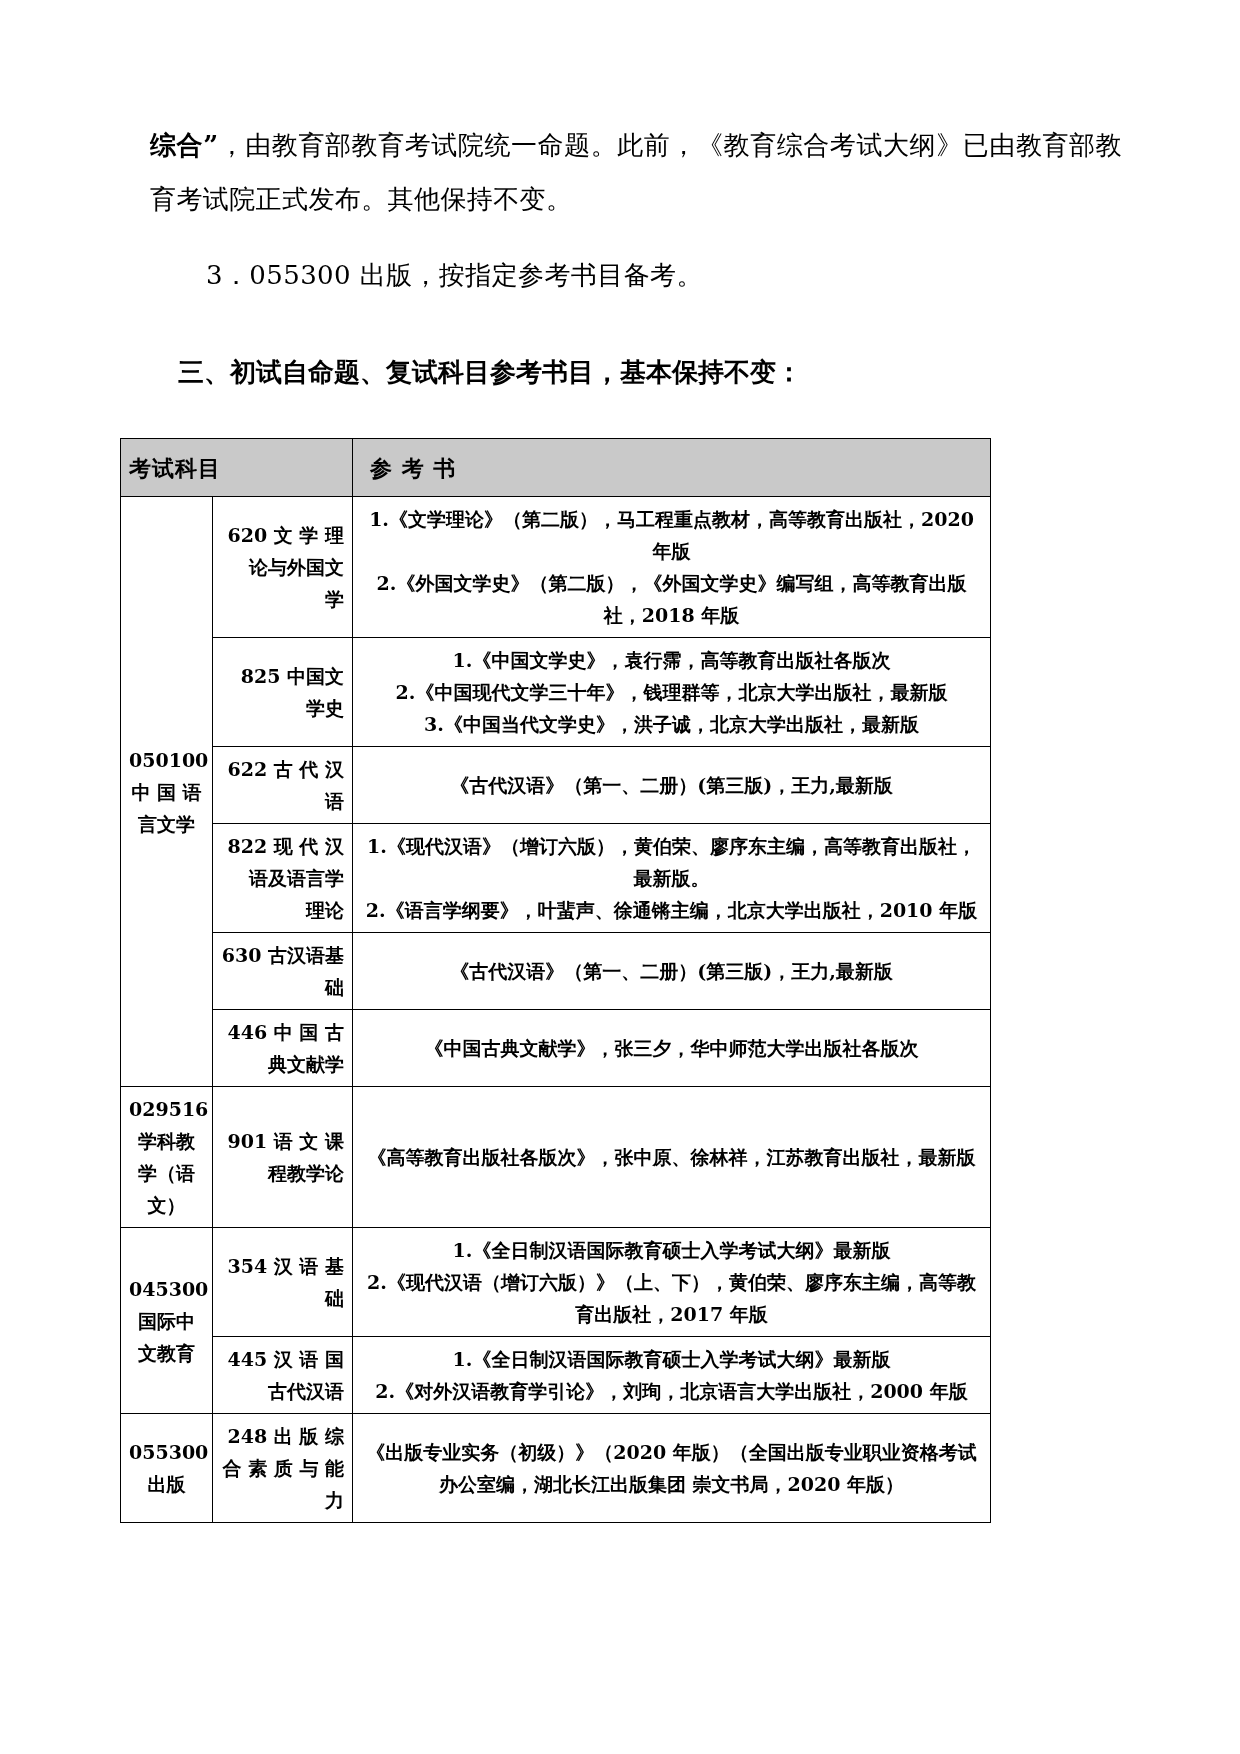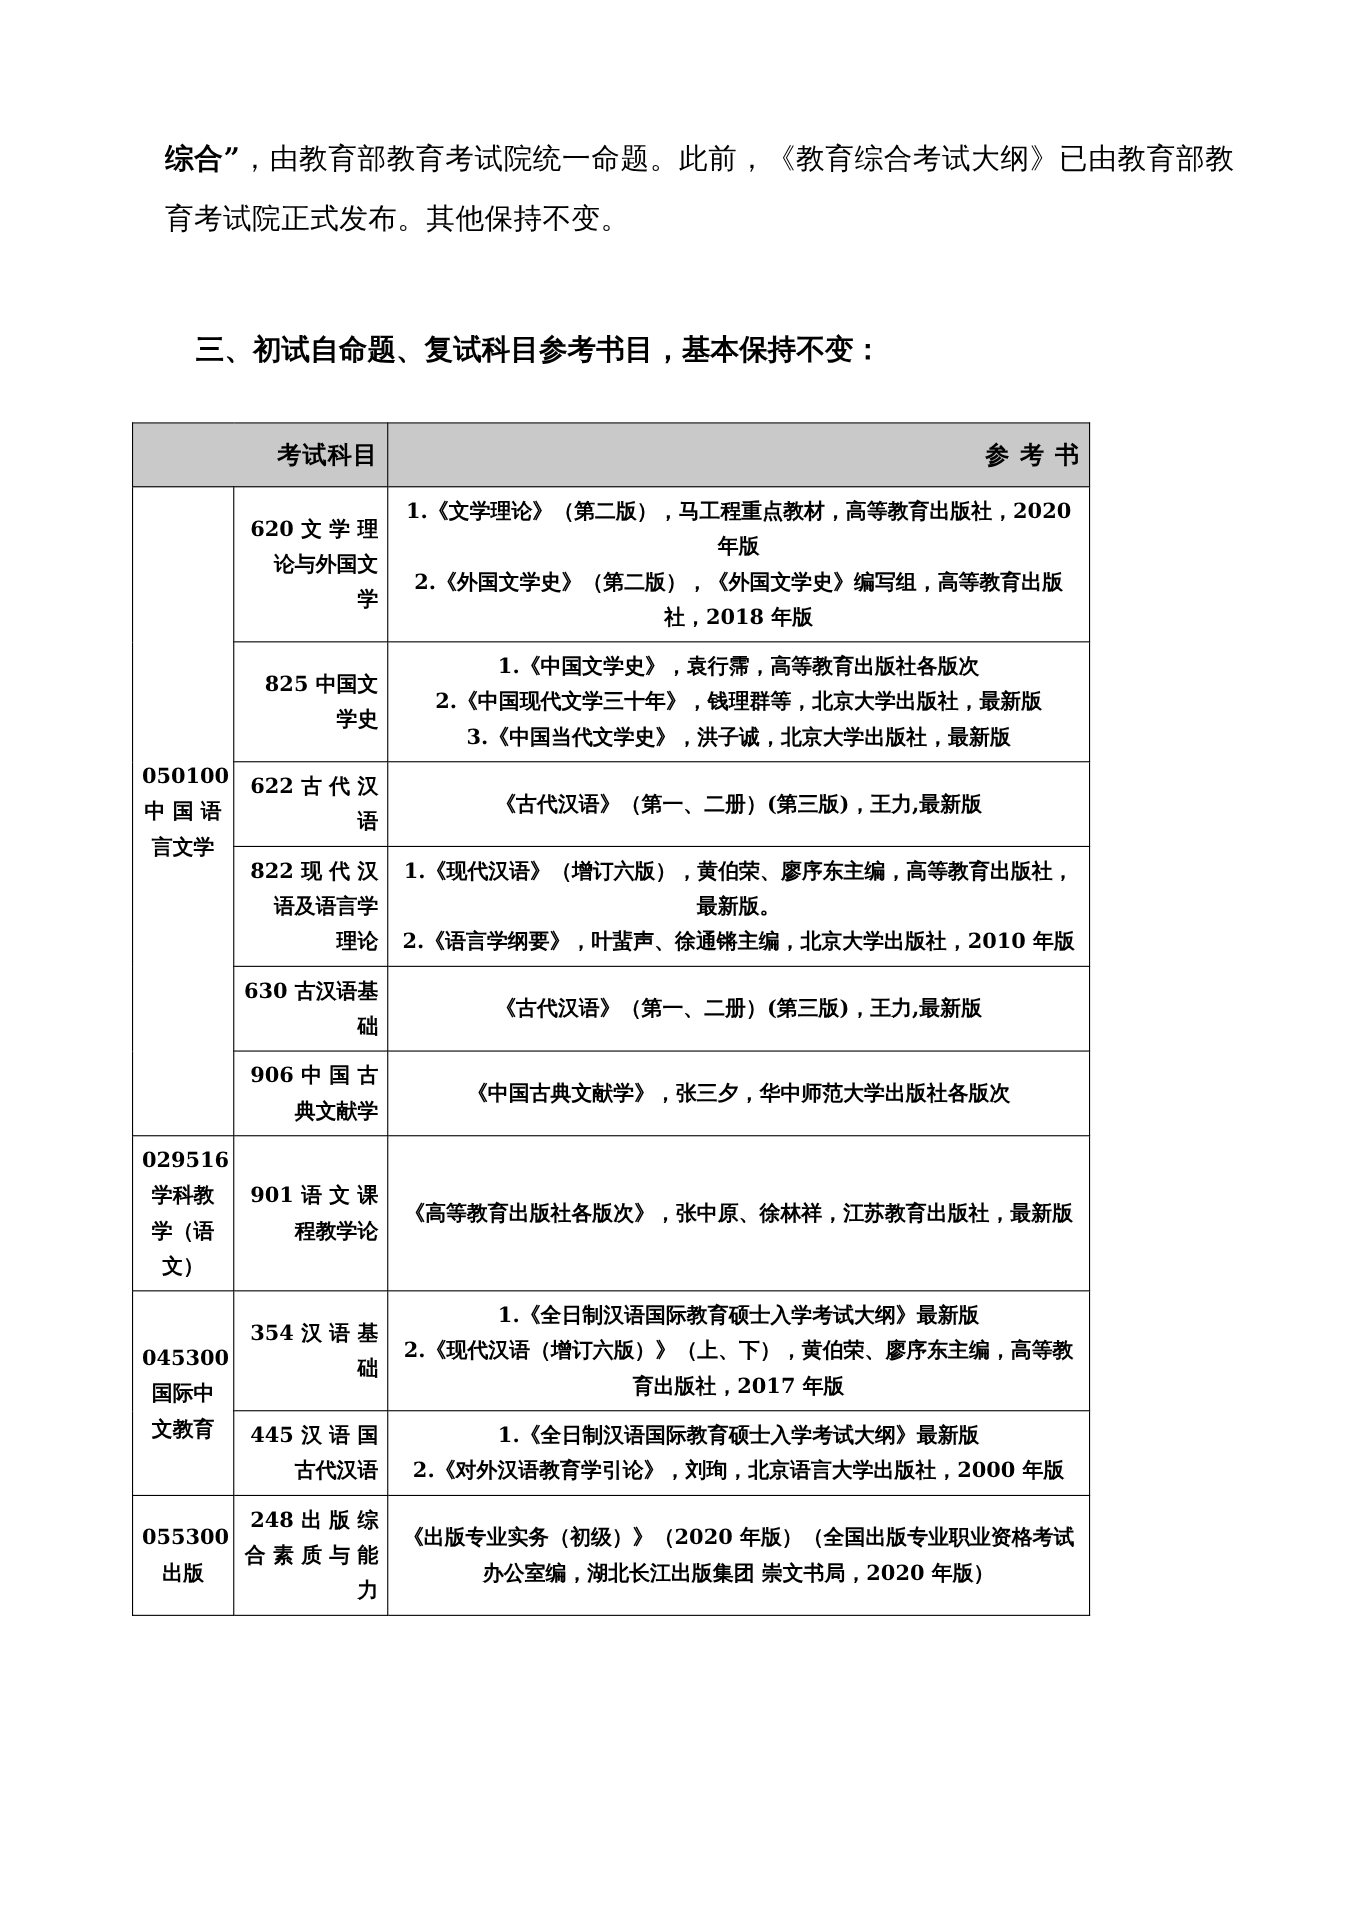--- a/index.html
+++ b/index.html
@@ -60,21 +60,21 @@
   table.kaoshi td, table.kaoshi th {
     border: 1.5px solid #000000;
     padding: 6px 8px;
     vertical-align: middle;
     font-size: 19px;
     line-height: 32px;
     font-weight: bold;
   }
   table.kaoshi thead th {
     background: #c9c9c9;
-    text-align: right;
+    text-align: left;
     font-size: 22px;
     letter-spacing: 1px;
     height: 58px;
     padding: 8px;
   }
   .th-ref { letter-spacing: 9px; text-indent: 9px; }
 
   
   .col-major { width: 92px; }
   .col-subject { width: 140px; }
@@ -106,20 +106,21 @@
 </style>
 </head>
 <body>
 
 <div class="page">
 
   <p class="para"><span class="para-bold-lead">综合”</span><span>，由教育部教育考试院统一命题。此前，《教育综合考试大纲》已由教育部教育考试院正式发布。其他保持不变。</span></p>
 
   <div class="gap-a"></div>
 
+  <p class="para para-indent">3．055300 出版，按指定参考书目备考。</p>
 
   <div class="gap-b"></div>
 
   <p class="section-heading">三、初试自命题、复试科目参考书目，基本保持不变：</p>
 
   <div class="gap-c"></div>
 
   <table class="kaoshi">
     <colgroup>
       <col class="col-major">
@@ -184,21 +185,21 @@
           <td class="subject-cell">
             <span class="ref-line">630 古汉语基</span>
             <span class="ref-line">础</span>
           </td>
           <td class="ref-cell">
             <span class="ref-line">《古代汉语》（第一、二册）(第三版)，王力,最新版</span>
           </td>
         </tr>
         <tr>
           <td class="subject-cell">
-            <span class="ref-line">906 中 国 古</span>
+            <span class="ref-line">446 中 国 古</span>
             <span class="ref-line">典文献学</span>
           </td>
           <td class="ref-cell">
             <span class="ref-line">《中国古典文献学》，张三夕，华中师范大学出版社各版次</span>
           </td>
         </tr>
         <tr>
           <td class="major-cell" rowspan="1">
             <span class="ref-line">029516</span>
             <span class="ref-line">学科教</span>

